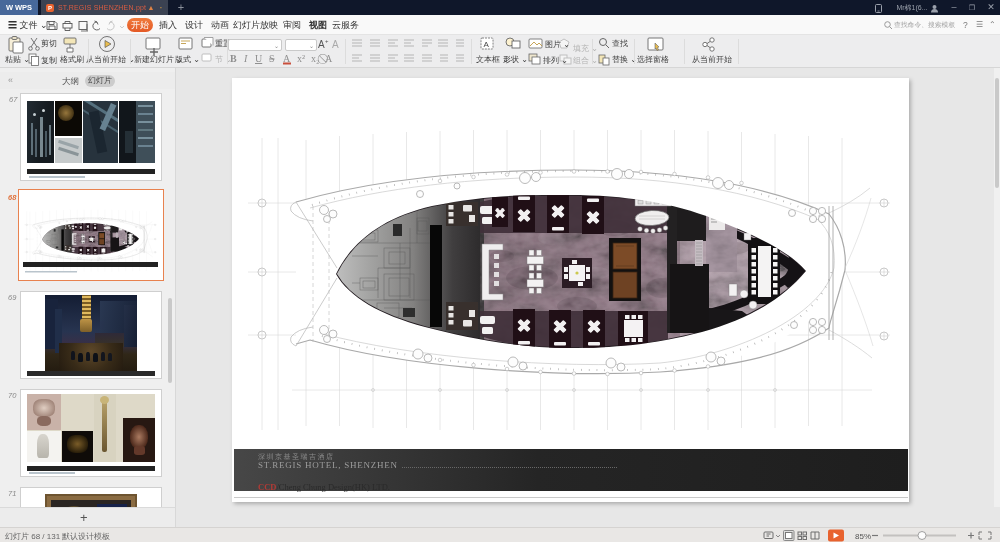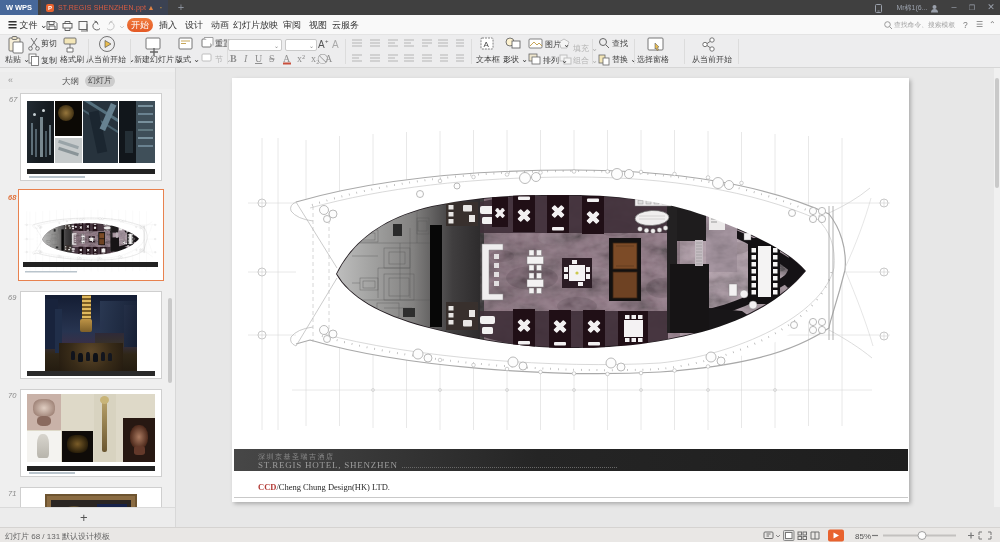--- a/index.html
+++ b/index.html
@@ -1,21 +1,21 @@
 <!DOCTYPE html>
 <html><head>
 <meta charset="utf-8">
 <style>
   html,body{margin:0;padding:0;width:1000px;height:542px;overflow:hidden;
     font-family:"Liberation Sans",sans-serif;-webkit-font-smoothing:antialiased;}
   *{box-sizing:border-box;}
   .abs{position:absolute;}
   #app{position:relative;width:1000px;height:542px;background:#e7e7e7;}
   
-  #titlebar{position:absolute;left:0;top:0;width:1000px;height:15px;background:#404040;}
+  #titlebar{position:absolute;left:0;top:0;width:1000px;height:15px;background:#0f172a;}
   #wpslogo{position:absolute;left:0;top:0;width:38px;height:15px;background:#47689a;
     color:#fff;font-size:7.5px;line-height:15px;text-align:center;font-weight:bold;}
   #doctab{position:absolute;left:41px;top:0;width:127px;height:15px;background:#3b4252;}
   #doctab .picon{position:absolute;left:5px;top:3.5px;width:8px;height:8px;border-radius:2px;
     background:#e8622e;color:#fff;font-size:6px;line-height:8px;text-align:center;font-weight:bold;}
   #doctab .ttl{position:absolute;left:17px;top:0;height:15px;line-height:15px;
     font-size:7px;color:#d95c42;letter-spacing:0.2px;white-space:nowrap;}
   .tbico{position:absolute;top:0;height:15px;line-height:15px;color:#9aa0ab;font-size:9px;text-align:center;}
   
   #menubar{position:absolute;left:0;top:15px;width:1000px;height:20px;background:#f9f9f9;
@@ -40,21 +40,21 @@
   .thumb{position:absolute;left:20px;width:142px;height:88px;background:#fff;
     border:1px solid #cfcfcf;}
   .tnum{position:absolute;width:16px;text-align:left;font-size:7.5px;color:#8a8a8a;font-style:italic;}
   .tbar{position:absolute;left:6px;right:6px;height:4.5px;background:#222;}
   .ttext{position:absolute;left:8px;height:1.5px;background:#b9c4cc;}
   
   #canvas{position:absolute;left:176px;top:68px;width:824px;height:439px;background:#e7e7e7;}
   #slide{position:absolute;left:56px;top:10px;width:677px;height:424px;background:#fff;
     box-shadow:1.5px 2px 4px rgba(0,0,0,0.25);}
   
-  #fbar{position:absolute;left:2px;top:371px;width:674px;height:22px;
+  #fbar{position:absolute;left:2px;top:371px;width:674px;height:42px;
     background:linear-gradient(to right,#474747,#252525 45%,#1e1e1e);}
   #fbar .cn{position:absolute;left:24px;top:3px;font-size:7px;color:#8d8d8d;
     font-family:"Liberation Serif",serif;letter-spacing:1.5px;}
   #fbar .en{position:absolute;left:24px;top:11px;font-size:9px;color:#9c9c9c;
     font-family:"Liberation Serif",serif;letter-spacing:0.75px;}
   #fbar .rt{position:absolute;right:35px;top:13px;font-size:7.6px;color:#9c9c9c;
     font-family:"Liberation Serif",serif;letter-spacing:0.2px;font-weight:bold;}
   #fbar .dots{position:absolute;left:168px;top:18px;width:215px;border-top:1px dotted #686868;}
   #ccd{position:absolute;left:26px;top:404px;font-size:8.5px;color:#2a2a2a;
     font-family:"Liberation Serif",serif;}
@@ -115,21 +115,21 @@
         <path d="M64,3 a4,4 0 1 1 -3,6.5 M64,3 l2.5,-1 M64,3 l-1,2.5"></path>
         <path d="M74,7 l2,2 2,-2" stroke-width="0.8"></path>
       </g>
     </svg>
     <div id="homepill">开始</div>
     <div class="mitem" style="left:159px;">插入</div>
     <div class="mitem" style="left:185px;">设计</div>
     <div class="mitem" style="left:211px;">动画</div>
     <div class="mitem" style="left:233px;">幻灯片放映</div>
     <div class="mitem" style="left:283px;">审阅</div>
-    <div class="mitem" style="left:309px;">视图</div>
+    <div class="mitem" style="left:309px;font-weight:bold;">视图</div>
     <div class="mitem" style="left:332px;">云服务</div>
     <svg class="abs" style="left:884px;top:6px;" width="9" height="9" viewBox="0 0 9 9">
         <circle cx="3.5" cy="3.5" r="2.8" fill="none" stroke="#999" stroke-width="1"></circle>
         <path d="M5.6,5.6 L8,8" stroke="#999" stroke-width="1"></path>
       </svg>
     <div class="mitem" style="left:894px;color:#a2a2a2;font-size:6.8px;">查找命令、搜索模板</div>
     <div class="mitem" style="left:963px;color:#777;font-size:8.5px;">?</div>
     <div class="mitem" style="left:976px;color:#777;font-size:8px;">☰</div>
     <div class="mitem" style="left:989px;color:#777;font-size:8px;">⌃</div>
   </div>

